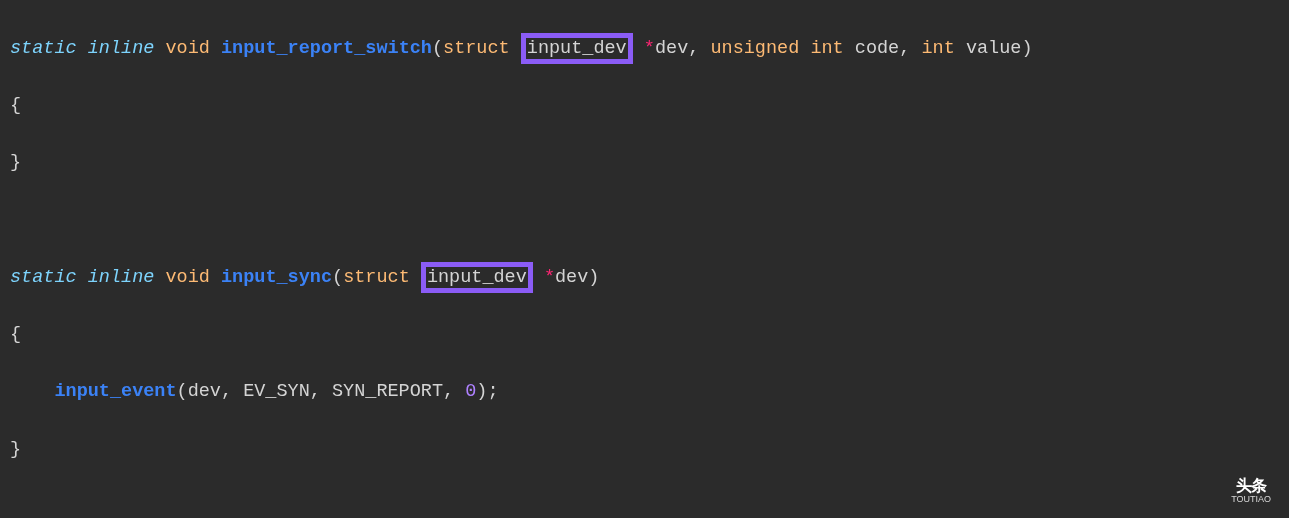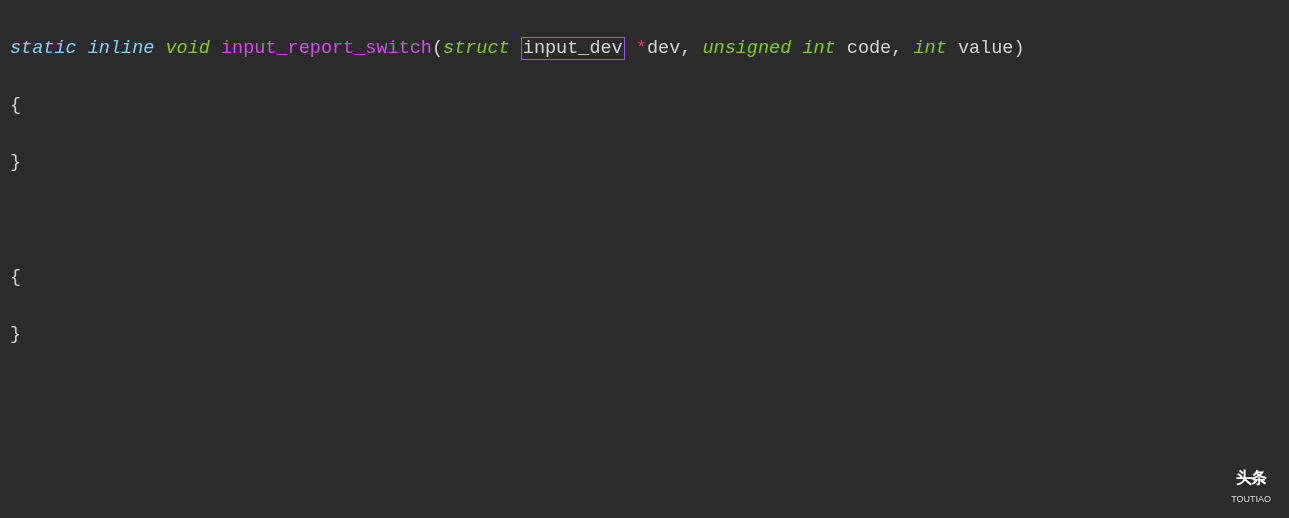--- a/index.html
+++ b/index.html
@@ -16,24 +16,24 @@
     position: relative;
     font-style: italic;
   }
   .code {
     padding: 6px 0 0 10px;
     white-space: pre;
     font-style: normal;
   }
   .kw-red    { color: #7dd3fc; font-style: italic; }
   .kw-red-n  { color: #f92672; }
-  .kw-teal   { color: #84cc16; font-style: italic; }
-  .fn        { color: #d946ef; }
+  .kw-teal   { color: #fdba74; }
+  .fn        { color: #3b82f6; font-weight: bold; }
   .boxed {
-    border: 1px solid #8b5cf6;
+    border: 5px solid #8b5cf6;
     padding: 0 1px;
     color: #d4d4d4;
   }
   .num { color: #ae81ff; }
   .txt { color: #d4d4d4; }
   .line { display: block; height: 28.6px; }
   .indent::before { content: "    "; }
   .watermark {
     position: absolute;
     right: 18px;
@@ -46,31 +46,33 @@
     font-style: normal;
   }
   .wm-logo {
     display: flex;
     flex-direction: column;
     align-items: center;
     line-height: 1;
     color: #fff;
   }
   .wm-logo .big { font-size: 16px; font-weight: bold; letter-spacing: -1px;}
-  .wm-logo .small { font-size: 9px; opacity: .8; margin-top:9px;}
+  .wm-logo .small { font-size: 9px; opacity: .8; margin-top:1px;}
 </style>
 </head>
 <body>
 
 <div class="code">
 <span class="line"><span class="kw-red">static</span> <span class="kw-red">inline</span> <span class="kw-teal">void</span> <span class="fn">input_report_switch</span><span class="txt">(</span><span class="kw-teal">struct</span> <span class="boxed">input_dev</span> <span class="kw-red-n">*</span><span class="txt">dev</span><span class="txt">, </span><span class="kw-teal">unsigned</span> <span class="kw-teal">int</span> <span class="txt">code</span><span class="txt">, </span><span class="kw-teal">int</span> <span class="txt">value</span><span class="txt">)</span></span>
 <span class="line"><span class="txt">{</span></span>
 <span class="line"><span class="txt">}</span></span>
 <span class="line"></span>
+<span class="line"><span class="kw-red">static</span> <span class="kw-red">inline</span> <span class="kw-teal">void</span> <span class="fn">input_sync</span><span class="txt">(</span><span class="kw-teal">struct</span> <span class="boxed">input_dev</span> <span class="kw-red-n">*</span><span class="txt">dev</span><span class="txt">)</span></span>
 <span class="line"><span class="txt">{</span></span>
+<span class="line indent"><span class="fn">input_event</span><span class="txt">(dev, EV_SYN, SYN_REPORT, </span><span class="num">0</span><span class="txt">);</span></span>
 <span class="line"><span class="txt">}</span></span>
 
 
 
 
 
 
 
 </div>
 

